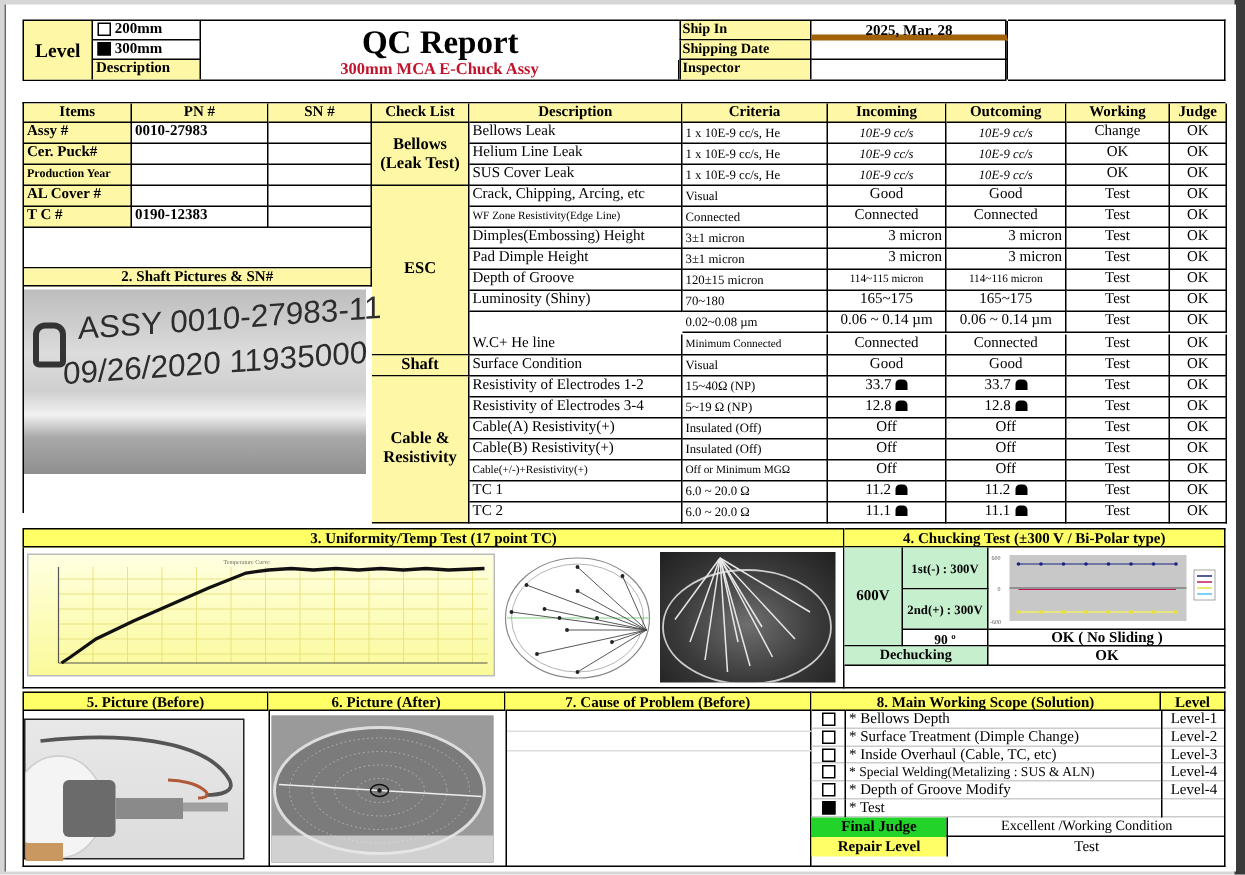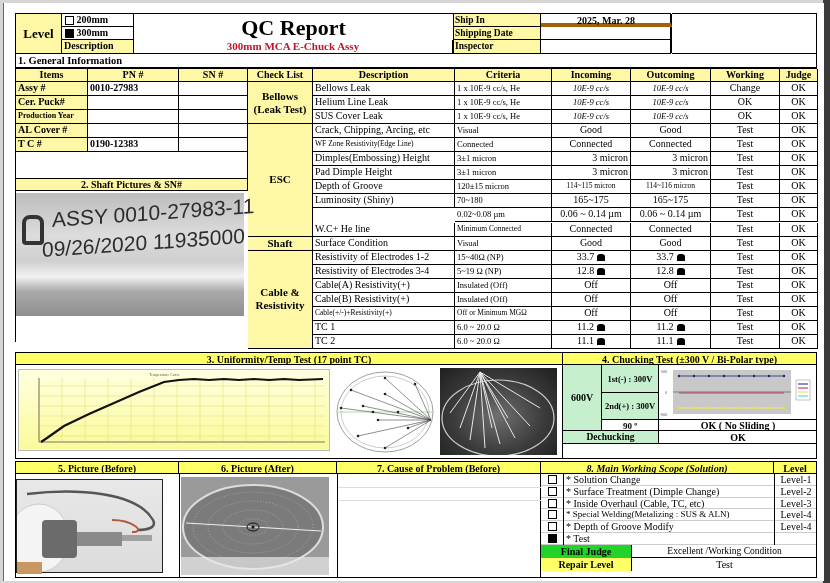--- a/index.html
+++ b/index.html
@@ -42,21 +42,20 @@
   <div class="abs b c" style="left:130px;top:11px;width:319px;height:26px;font-size:22px;line-height:28px;">QC Report</div>
   <div class="abs b c" style="left:130px;top:37px;width:319px;height:13px;font-size:11px;line-height:13px;color:#c0142c;border-right:1px solid #000;">300mm MCA E-Chuck Assy</div>
   <div class="abs y b" style="left:449px;top:11px;width:88px;height:13px;font-size:9.5px;line-height:13px;border-left:1px solid #000;border-bottom:1px solid #000;border-right:1px solid #000;padding-left:1px;">Ship In</div>
   <div class="abs b c" style="left:537px;top:11px;width:131px;height:13px;font-size:10px;line-height:13px;border-bottom:4px solid #a16207;border-right:1px solid #000;">2025, Mar. 28</div>
   <div class="abs y b" style="left:449px;top:24px;width:88px;height:13px;font-size:9.5px;line-height:13px;border-left:1px solid #000;border-bottom:1px solid #000;border-right:1px solid #000;padding-left:1px;">Shipping Date</div>
   <div class="abs" style="left:537px;top:24px;width:131px;height:13px;border-bottom:1px solid #000;border-right:1px solid #000;font-size:10px;"></div>
   <div class="abs y b" style="left:449px;top:37px;width:88px;height:13px;font-size:9.5px;line-height:13px;border-left:1px solid #000;border-right:1px solid #000;padding-left:1px;">Inspector</div>
   <div class="abs" style="left:537px;top:37px;width:131px;height:13px;border-right:1px solid #000;font-size:10px;"></div>
   <div class="abs" style="left:668px;top:10px;width:145px;height:41px;border:1px solid #000;border-left:none;"></div>
 
-  <div class="abs b" style="left:11px;top:51px;width:802px;height:14px;font-size:10.5px;line-height:14px;border:1px solid #000;border-top:none;padding-left:2px;">1. General Information</div>
 
   <div id="main" class="abs" style="left:11px;top:65px;width:802px;height:274px;border-left:1px solid #000;border-top:1px solid #000;">
       <div class="cell hdr" style="left: 0px; top: 0px; width: 72px; height: 13px;">Items</div>
       <div class="cell hdr" style="left: 72px; top: 0px; width: 91px; height: 13px;">PN #</div>
       <div class="cell hdr" style="left: 163px; top: 0px; width: 69px; height: 13px;">SN #</div>
       <div class="cell hdr" style="left: 232px; top: 0px; width: 65px; height: 13px;">Check List</div>
       <div class="cell hdr" style="left: 297px; top: 0px; width: 142px; height: 13px;">Description</div>
       <div class="cell hdr" style="left: 439px; top: 0px; width: 97px; height: 13px;">Criteria</div>
       <div class="cell hdr" style="left: 536px; top: 0px; width: 79px; height: 13px;">Incoming</div>
       <div class="cell hdr" style="left: 615px; top: 0px; width: 80px; height: 13px;">Outcoming</div>
@@ -338,21 +337,21 @@
     </svg>
   </div>
   <div class="abs b c" style="left:598px;top:416px;width:57px;height:12px;line-height:12px;font-size:9px;border-top:1px solid #000;border-right:1px solid #000;border-bottom:1px solid #000;">90 º</div>
   <div class="abs b c" style="left:655px;top:416px;width:158px;height:12px;line-height:12px;font-size:10px;border-top:1px solid #000;border-bottom:1px solid #000;">OK ( No Sliding )</div>
   <div class="abs g b c" style="left:559px;top:428px;width:96px;height:13px;line-height:13px;font-size:9.5px;border-right:1px solid #000;border-bottom:1px solid #000;">Dechucking</div>
   <div class="abs b c" style="left:655px;top:428px;width:158px;height:13px;line-height:13px;font-size:10px;border-bottom:1px solid #000;">OK</div>
 
   <div class="abs yy b c" style="left:11px;top:458px;width:164px;height:13px;font-size:10px;line-height:13px;border:1px solid #000;">5. Picture (Before)</div>
   <div class="abs yy b c" style="left:175px;top:458px;width:158px;height:13px;font-size:10px;line-height:13px;border:1px solid #000;border-left:none;">6. Picture (After)</div>
   <div class="abs yy b c" style="left:333px;top:458px;width:204px;height:13px;font-size:10px;line-height:13px;border:1px solid #000;border-left:none;">7. Cause of Problem (Before)</div>
-  <div class="abs yy b c" style="left:537px;top:458px;width:233px;height:13px;font-size:10px;line-height:13px;border:1px solid #000;border-left:none;font-style:italic;">8. Main Working Scope (Solution)</div>
+  <div class="abs yy b c" style="left:537px;top:458px;width:233px;height:13px;font-size:10px;line-height:13px;border:1px solid #000;border-left:none;">8. Main Working Scope (Solution)</div>
   <div class="abs yy b c" style="left:770px;top:458px;width:43px;height:13px;font-size:10px;line-height:13px;border:1px solid #000;border-left:none;">Level</div>
   <div class="abs" style="left:11px;top:471px;width:526px;height:104px;border:1px solid #000;border-top:none;"></div>
   <div class="abs" style="left:175px;top:471px;width:1px;height:104px;background:#000;"></div>
   <div class="abs" style="left:333px;top:471px;width:1px;height:104px;background:#000;"></div>
 
   <div class="abs" style="left:12px;top:476px;width:147px;height:94px;background:linear-gradient(180deg,#e8e8e8,#dcdcdc);border:1px solid #222;">
     <svg width="147" height="94">
       <path d="M10,14 C60,8 120,12 136,40 C140,48 130,50 120,50" fill="none" stroke="#555" stroke-width="2.5"></path>
       <path d="M95,40 C115,40 130,52 115,52" fill="none" stroke="#b05a3a" stroke-width="2"></path>
       <ellipse cx="22" cy="58" rx="30" ry="34" fill="#f4f4f4" stroke="#ccc"></ellipse>
@@ -377,21 +376,21 @@
       <rect x="0" y="80" width="148" height="18" fill="#e8e8e8" opacity="0.7"></rect>
     </svg>
   </div>
 
   <div class="abs" style="left:334px;top:484px;width:203px;height:1px;background:#ddd;"></div>
   <div class="abs" style="left:334px;top:497px;width:203px;height:1px;background:#ddd;"></div>
 
   <div id="scope" class="abs" style="left:537px;top:471px;width:276px;height:104px;border-right:1px solid #000;border-bottom:1px solid #000;">
       <div class="abs" style="left: 0px; top: 0px; width: 275px; height: 11.8px; font-size: 10px; line-height: 11.8px; border-bottom: 1px solid rgb(204, 204, 204);">
         <span class="chk" style="position:absolute;left:7px;top:1px;"></span>
-        <span style="position:absolute;left:22px;top:0;width:210px;border-left:1px solid #000;padding-left:2px;white-space:nowrap;overflow:hidden;height:11.8px;">* Solution Change</span>
+        <span style="position:absolute;left:22px;top:0;width:210px;border-left:1px solid #000;padding-left:2px;white-space:nowrap;overflow:hidden;height:11.8px;">* Bellows Depth</span>
         <span style="position:absolute;left:233px;top:0;width:42px;border-left:1px solid #000;text-align:center;height:11.8px;">Level-1</span>
       </div>
       <div class="abs" style="left: 0px; top: 11.8px; width: 275px; height: 11.8px; font-size: 10px; line-height: 11.8px; border-bottom: 1px solid rgb(204, 204, 204);">
         <span class="chk" style="position:absolute;left:7px;top:1px;"></span>
         <span style="position:absolute;left:22px;top:0;width:210px;border-left:1px solid #000;padding-left:2px;white-space:nowrap;overflow:hidden;height:11.8px;">* Surface Treatment (Dimple Change)</span>
         <span style="position:absolute;left:233px;top:0;width:42px;border-left:1px solid #000;text-align:center;height:11.8px;">Level-2</span>
       </div>
       <div class="abs" style="left: 0px; top: 23.6px; width: 275px; height: 11.8px; font-size: 10px; line-height: 11.8px; border-bottom: 1px solid rgb(204, 204, 204);">
         <span class="chk" style="position:absolute;left:7px;top:1px;"></span>
         <span style="position:absolute;left:22px;top:0;width:210px;border-left:1px solid #000;padding-left:2px;white-space:nowrap;overflow:hidden;height:11.8px;">* Inside Overhaul (Cable, TC, etc)</span>

